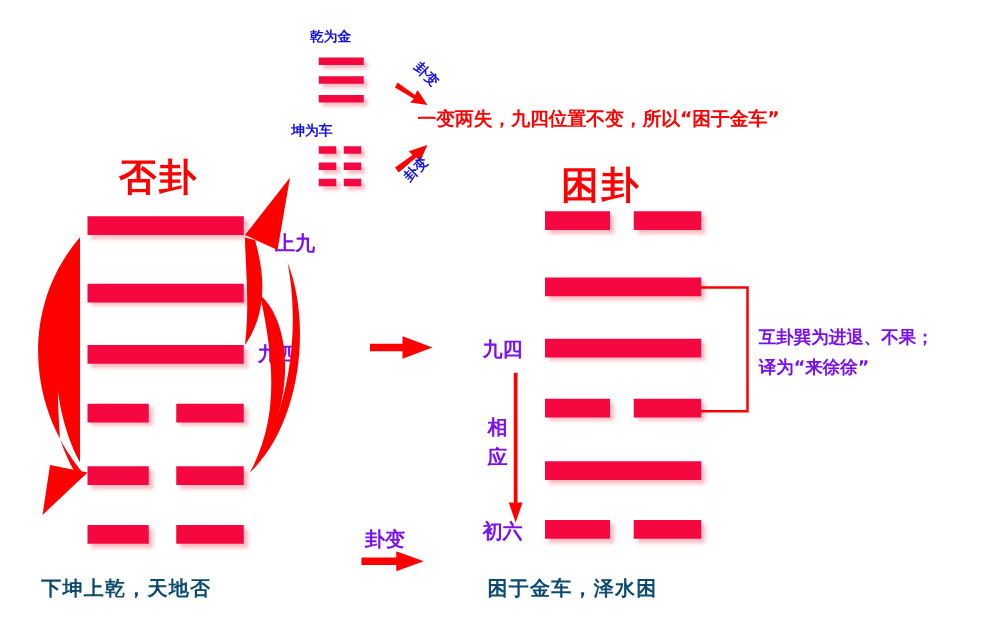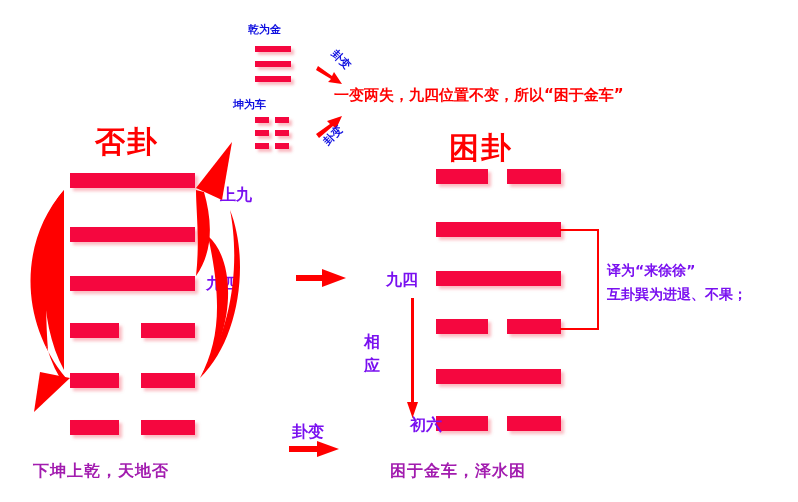--- a/index.html
+++ b/index.html
@@ -3,21 +3,21 @@
 <meta charset="utf-8">
 <style>
   html, body { margin: 0; padding: 0; background: #ffffff; }
   body { width: 798px; height: 502px; position: relative; overflow: hidden;
          font-family: "DejaVu Sans", "Liberation Sans", sans-serif; }
   .abs { position: absolute; }
   .line { position: absolute; background: #f5073f; box-shadow: 3px 3px 3px rgba(240,60,80,0.35); }
   .title { position: absolute; color: #ff0000; font-weight: bold; font-size: 30px; letter-spacing: 2px; }
   .lbl-purple { position: absolute; color: #7a10f0; font-weight: bold; font-size: 16px; }
   .lbl-blue { position: absolute; color: #1010e0; font-weight: bold; font-size: 11px; }
-  .caption { position: absolute; color: #a21caf; font-weight: bold; font-size: 16px; letter-spacing: 1px; }
+  .caption { position: absolute; color: #0c4a6e; font-weight: bold; font-size: 16px; letter-spacing: 1px; }
   .note-red { position: absolute; color: #ff0000; font-size: 15px; font-weight: bold; }
   .note-purple { position: absolute; color: #7a10f0; font-size: 14px; font-weight: bold; line-height: 24px; }
 </style>
 </head>
 <body>
 
 <div class="lbl-blue abs" style="left:248px;top:22px;">乾为金</div>
 <div>
   <div class="line" style="left:255px;top:46px;width:36px;height:6px;"></div>
   <div class="line" style="left:255px;top:61px;width:36px;height:6px;"></div>
@@ -91,30 +91,30 @@
   <div class="line" style="left:436px;top:222px;width:125px;height:15px;"></div>
   <div class="line" style="left:436px;top:271px;width:125px;height:15px;"></div>
   <div class="line" style="left:436px;top:319px;width:52px;height:15px;"></div>
   <div class="line" style="left:507px;top:319px;width:54px;height:15px;"></div>
   <div class="line" style="left:436px;top:369px;width:125px;height:15px;"></div>
   <div class="line" style="left:436px;top:416px;width:52px;height:15px;"></div>
   <div class="line" style="left:507px;top:416px;width:54px;height:15px;"></div>
 </div>
 
 <div class="lbl-purple" style="left:386px;top:270px;">九四</div>
-<div class="lbl-purple" style="left:386px;top:415px;margin-left:24px;">初六</div>
-<div class="lbl-purple" style="left:364px;top:330px;width:18px;line-height:24px;word-break:break-all;">相应</div>
+<div class="lbl-purple" style="left:386px;top:415px;">初六</div>
+<div class="lbl-purple" style="left:390px;top:330px;width:18px;line-height:24px;word-break:break-all;">相应</div>
 
 <svg class="abs" style="left:406px;top:298px;" width="14" height="122">
   <rect x="5" y="0" width="3" height="106" fill="#ff0000"></rect>
   <polygon points="1,104 12,104 6.5,120" fill="#ff0000"></polygon>
 </svg>
 
 <svg class="abs" style="left:560px;top:225px;" width="44" height="110">
   <polyline points="0,5 38,5 38,104 0,104" fill="none" stroke="#ff0000" stroke-width="2"></polyline>
 </svg>
 
 <div class="note-purple" style="left:607px;top:258px;">
+  <div>互卦巽为进退、不果；</div>
   <div>译为“来徐徐”</div>
-  <div>互卦巽为进退、不果；</div>
 </div>
 
 <div class="caption" style="left:390px;top:461px;">困于金车，泽水困</div>
 
 </body></html>

